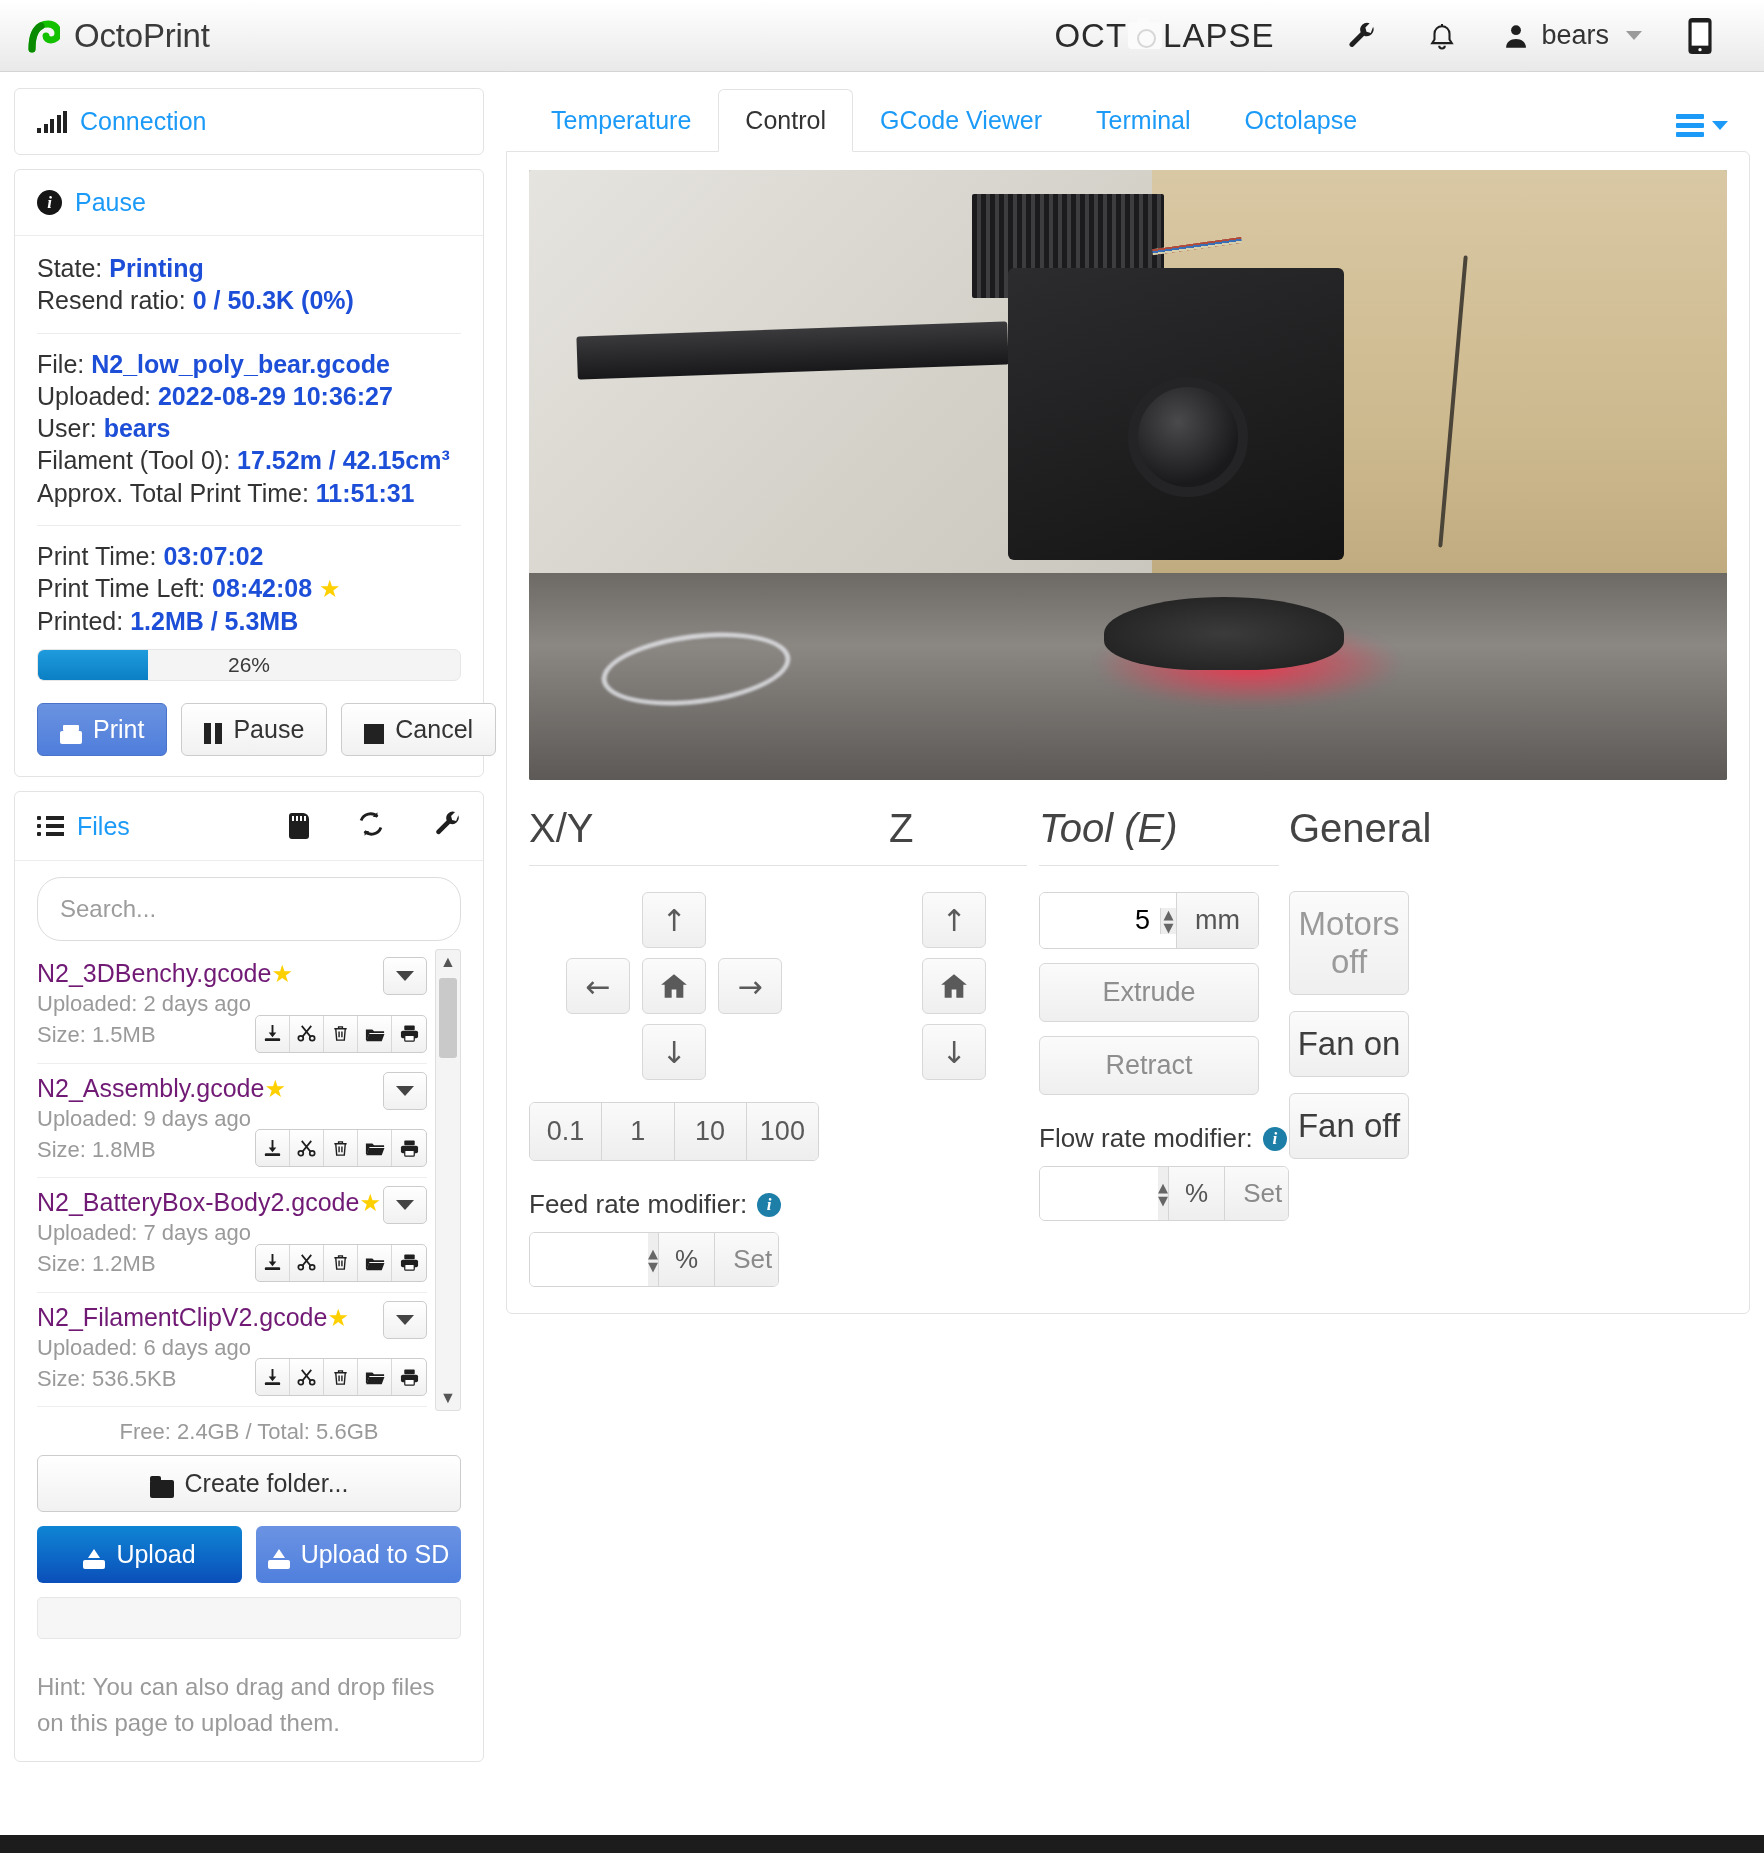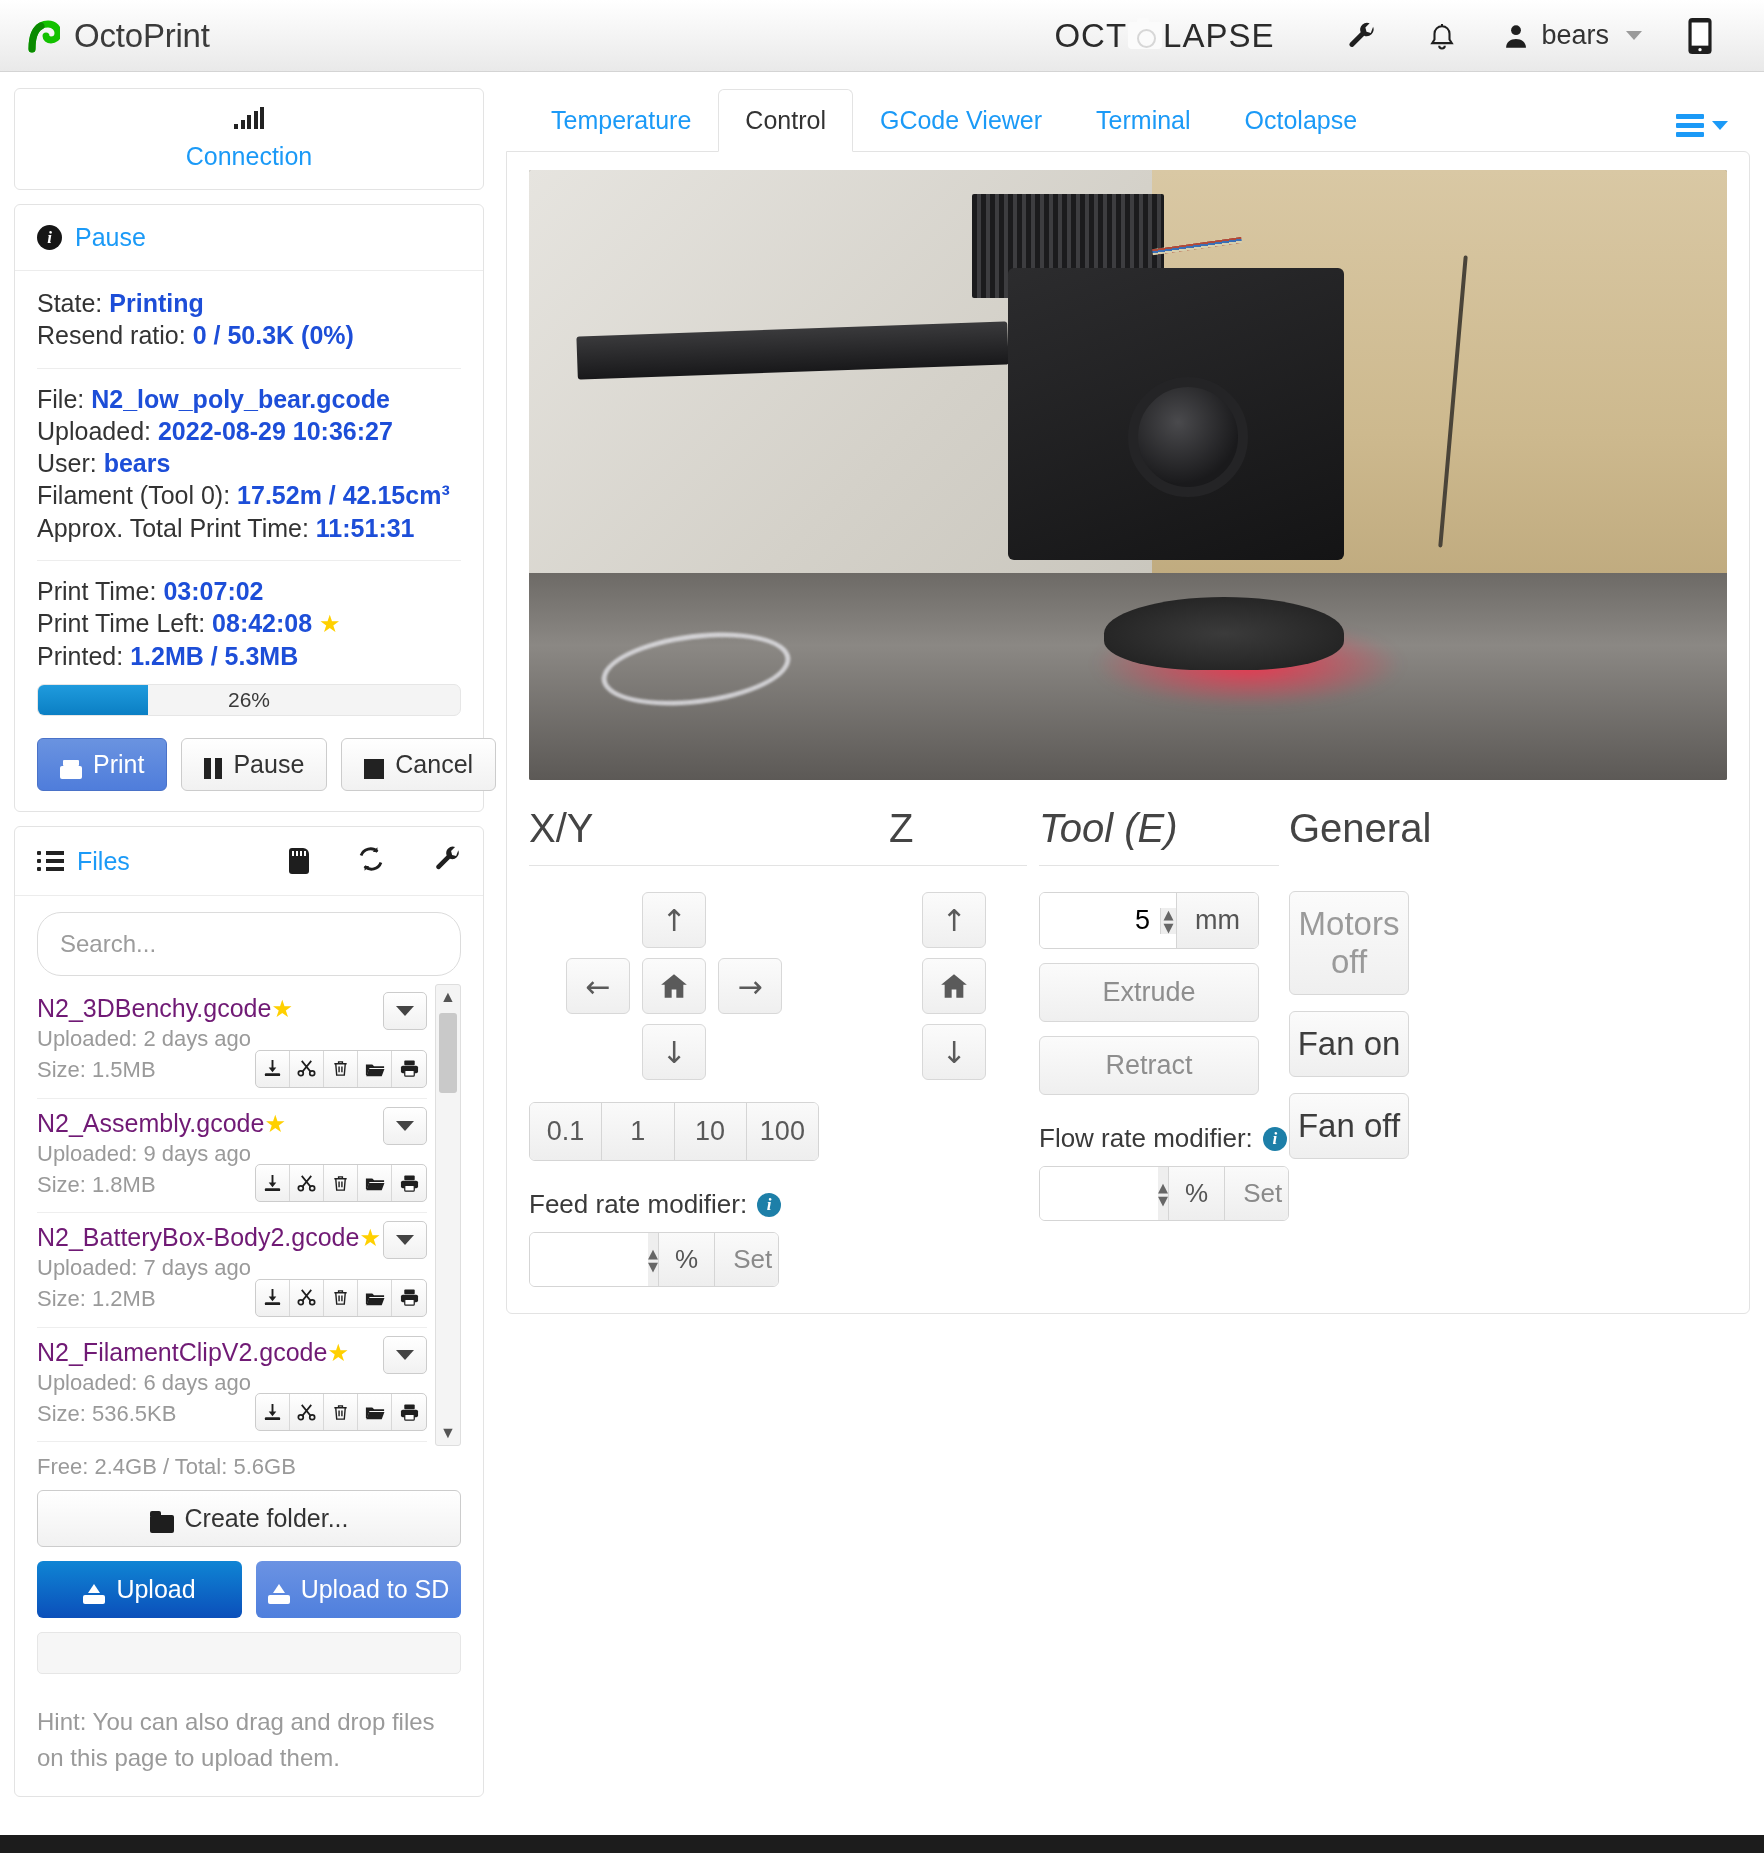--- a/index.html
+++ b/index.html
@@ -55,21 +55,21 @@
   .col-right { flex: 1 1 auto; }
 
   .panel {
     background: #fff; border: 1px solid #e3e3e3; border-radius: 6px;
     margin-bottom: 14px;
   }
   .panel-head {
     padding: 18px 22px; font-size: 25px; display:flex; align-items:center; gap: 13px;
     border-bottom: 1px solid #ececec;
   }
-  .panel-head.noborder { border-bottom: none; flex-direction: column; }
+  .panel-head.noborder { border-bottom: none; }
   .panel-title { color: #1b9af7; }
   .panel-body { padding: 16px 22px 20px 22px; }
 
   
   .ico-signal { display:inline-flex; align-items:flex-end; gap: 2.5px; height: 22px; }
   .ico-signal i { display:block; width: 4px; background:#222; }
   .ico-signal i:nth-child(1){height:5px;} .ico-signal i:nth-child(2){height:9px;}
   .ico-signal i:nth-child(3){height:14px;} .ico-signal i:nth-child(4){height:18px;}
   .ico-signal i:nth-child(5){height:22px;}
 
@@ -163,21 +163,21 @@
   .scroll-track {
     position:absolute; right: 22px; top: 0; width: 26px; height: 462px;
     background: #f4f4f4; border: 1px solid #dedede; border-radius: 3px;
     display:flex; flex-direction:column; align-items:center; justify-content:space-between;
   }
   .scroll-arrow { font-size: 16px; color:#555; line-height:1; padding: 4px 0; }
   .scroll-thumb { position:absolute; top: 28px; left: 3px; width: 18px; height: 80px;
     background:#c9c9c9; border-radius:3px; }
 
   .files-foot { padding: 8px 22px 20px 22px; }
-  .free-total { text-align:left; color:#9a9a9a; font-size: 22px; margin-bottom: 10px; }
+  .free-total { text-align:center; color:#9a9a9a; font-size: 22px; margin-bottom: 10px; }
   .btn-create {
     width:100%; justify-content:center; font-size:25px; padding: 13px 0;
   }
   .ico-folder { display:inline-block; width:24px;height:18px; background:#1e1e1e; border-radius:2px; position:relative; }
   .ico-folder::before{content:"";position:absolute;left:0;top:-4px;width:11px;height:5px;background:#1e1e1e;border-radius:2px 2px 0 0;}
   .upload-row { display:flex; gap: 14px; margin-top: 14px; }
   .btn-upload {
     flex:1; justify-content:center; color:#fff; border:0; font-size:25px; padding:14px 0;
     background: linear-gradient(to bottom, #0f85d4, #0b4fba);
   }

